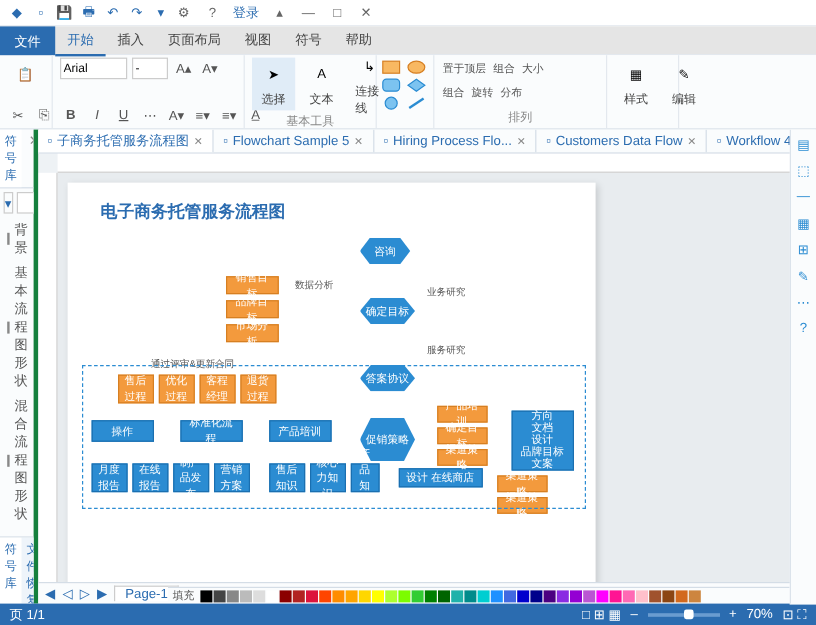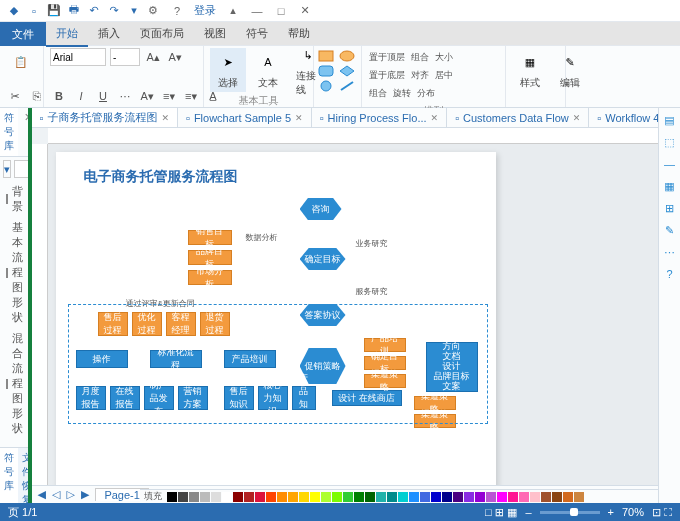--- a/index.html
+++ b/index.html
@@ -172,25 +172,20 @@
         </svg>
   </div>
  </div>
  <div class="rgrp" style="width:144px">
   <div class="rgrp-row">
         <div class="rbtn" style="width:auto;font-size:9px">置于顶层</div>
         <div class="rbtn" style="width:auto;font-size:9px">组合</div>
         <div class="rbtn" style="width:auto;font-size:9px">大小</div>
       </div>
   <div class="rgrp-row">
-        <div class="rbtn" style="width:auto;font-size:9px">置于底层</div>
-        <div class="rbtn" style="width:auto;font-size:9px">对齐</div>
-        <div class="rbtn" style="width:auto;font-size:9px">居中</div>
-      </div>
-  <div class="rgrp-row">
         <div class="rbtn" style="width:auto;font-size:9px">组合</div>
         <div class="rbtn" style="width:auto;font-size:9px">旋转</div>
         <div class="rbtn" style="width:auto;font-size:9px">分布</div>
       </div>
   <div class="rgrp-label">排列</div>
  </div>
  <div class="rgrp" style="width:60px">
   <div class="rgrp-row" style="height:44px">
    <div class="big-btn">
           <div class="bi">▦</div>

